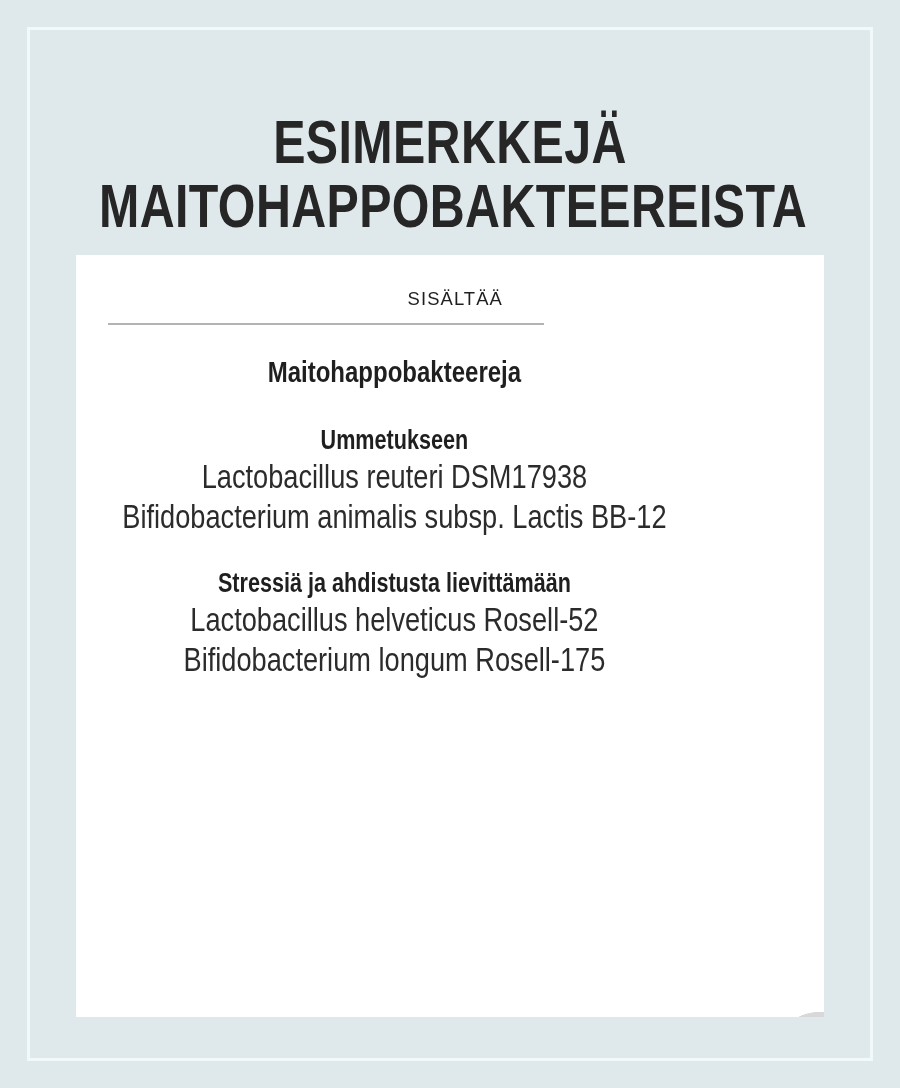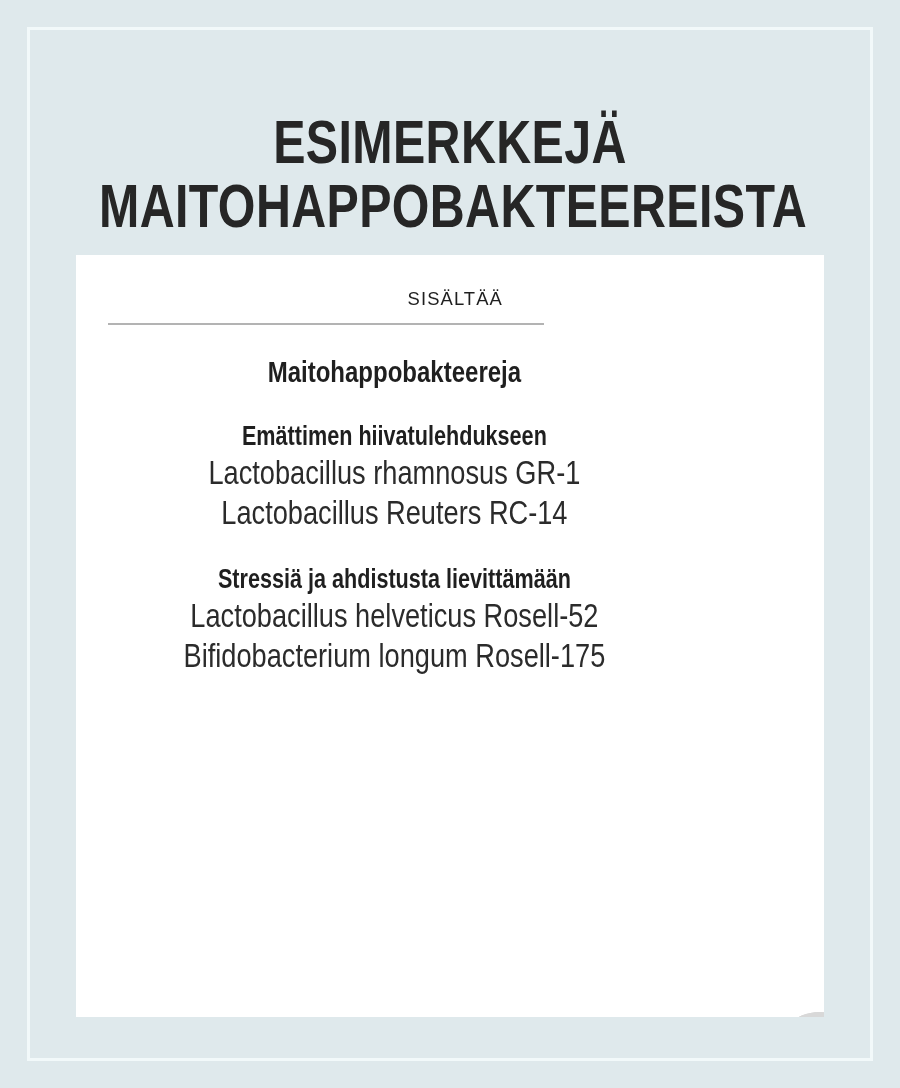--- a/index.html
+++ b/index.html
@@ -170,27 +170,27 @@
   </h1>
 
   <div class="card">
     <div class="card-inner">
 
       <div class="eyebrow">SISÄLTÄÄ</div>
       <div class="divider"></div>
 
       <div class="cond lead">Maitohappobakteereja</div>
 
-
-
-      <div class="group">
-        <div class="cond group-head">Emättimen hiivatulehdukseen</div>
-        <div class="cond strain">Lactobacillus rhamnosus GR-1</div>
-        <div class="cond strain">Lactobacillus Reuters RC-14</div>
+      <div class="group first-group">
+        <div class="cond group-head">Ummetukseen</div>
+        <div class="cond strain">Lactobacillus reuteri DSM17938</div>
+        <div class="cond strain">Bifidobacterium animalis subsp. Lactis BB-12</div>
       </div>
+
+
 
       <div class="group">
         <div class="cond group-head">Stressiä ja ahdistusta lievittämään</div>
         <div class="cond strain">Lactobacillus helveticus Rosell-52</div>
         <div class="cond strain">Bifidobacterium longum Rosell-175</div>
       </div>
 
     </div>
 
     <div class="capsule">

